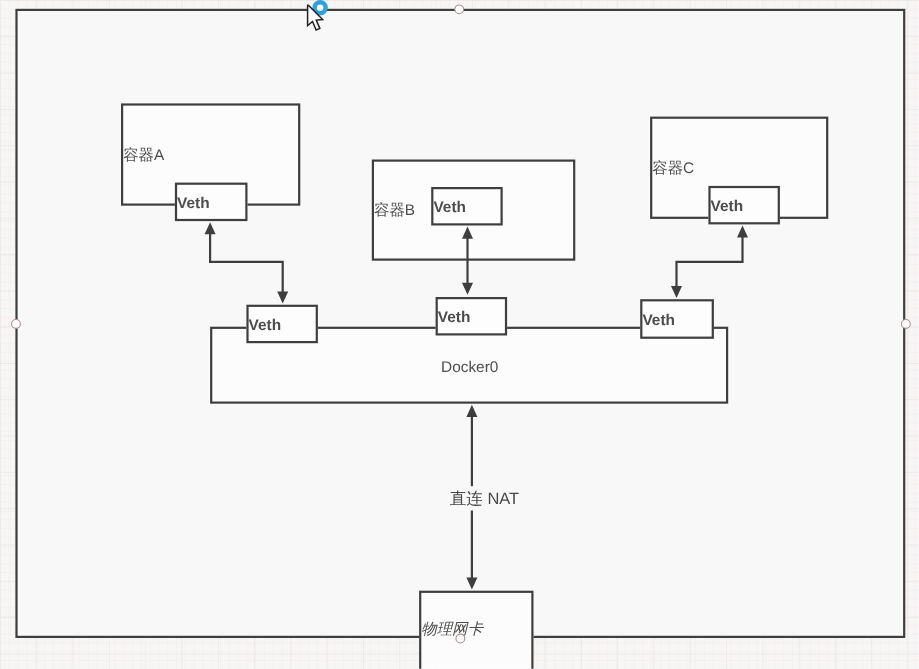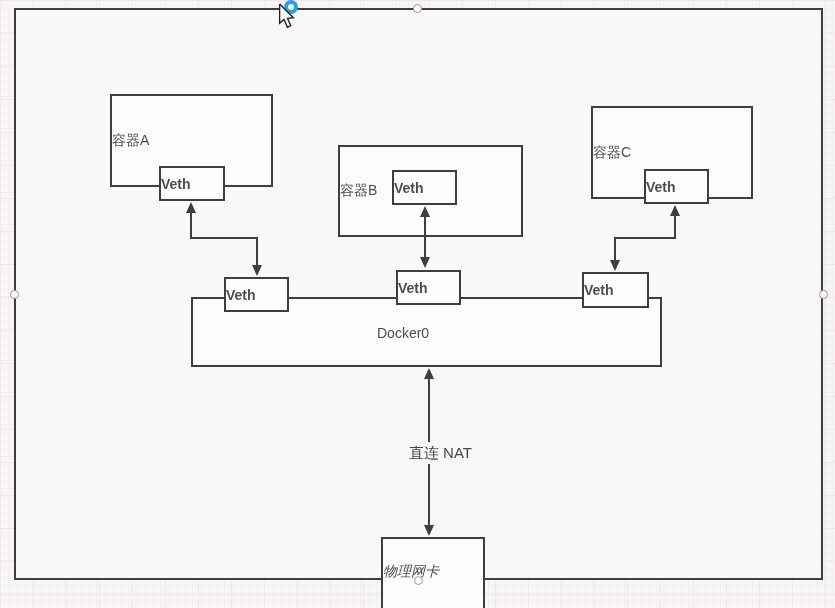--- a/index.html
+++ b/index.html
@@ -17,21 +17,21 @@
   .shape{
     position:absolute;box-sizing:border-box;
     border:2px solid #3e3e3e;background:#fbfafa;
     display:flex;align-items:center;justify-content:flex-start;
     color:#4d4d4d;font-size:14px;
   }
   .outer-rect{background:#f9f8f8;}
   .node{background:#fcfcfc;}
   .veth{background:#fdfdfd;font-weight:bold;}
   .bridge-label{
-    position:absolute;color:#4d4d4d;font-size:14px;text-align:left;
+    position:absolute;color:#4d4d4d;font-size:14px;text-align:center;
   }
   .edge-label{
     position:absolute;color:#474747;font-size:15px;text-align:right;
     white-space:nowrap;
   }
   svg.edges{position:absolute;left:0;top:0;pointer-events:none;}
   .edge-stroke{stroke:#3e3e3e;stroke-width:2;fill:none;}
   .edge-head{fill:#3e3e3e;stroke:none;}
   .handle{
     position:absolute;width:9px;height:9px;border-radius:50%;

